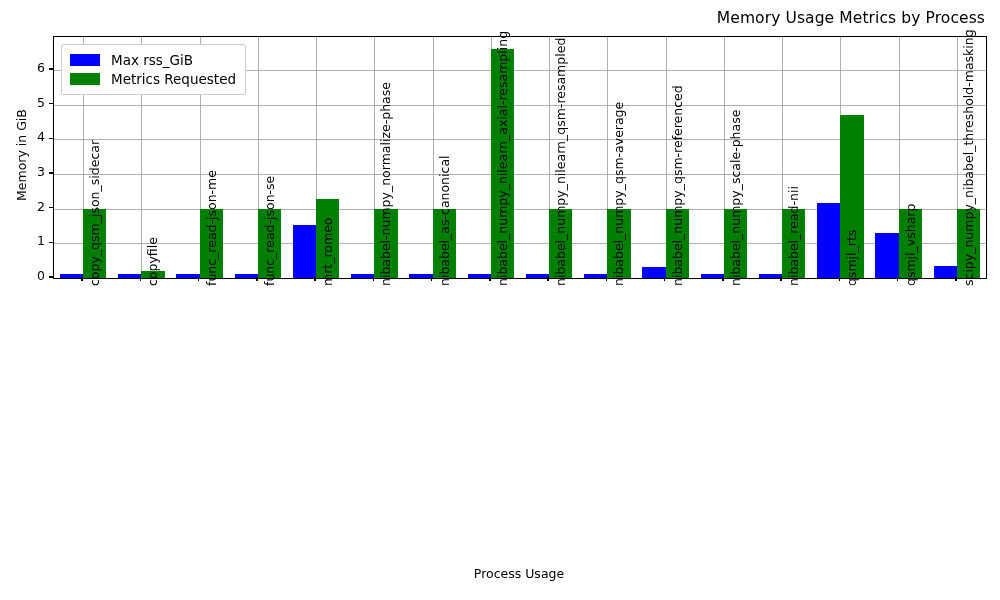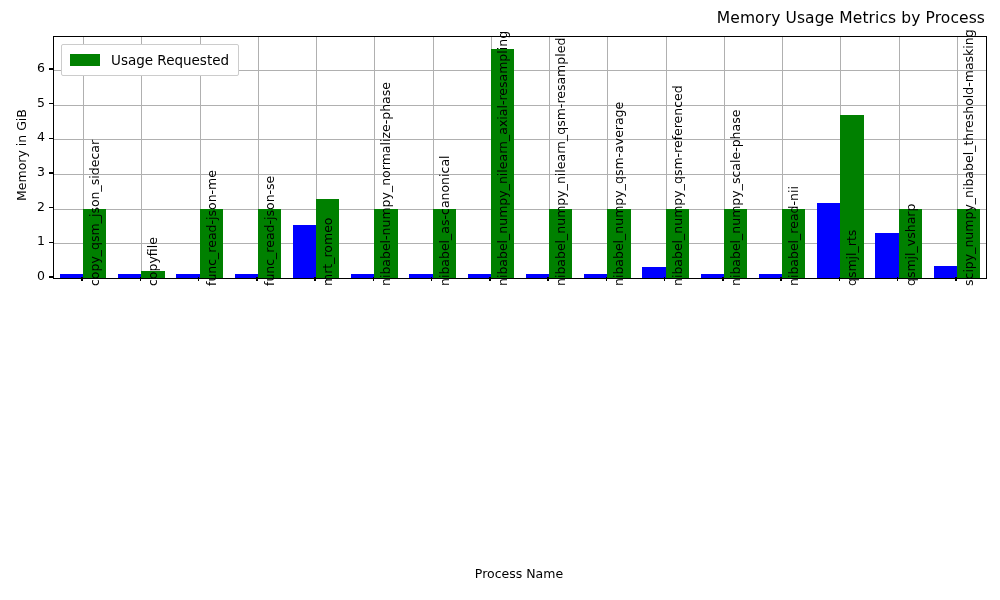--- a/index.html
+++ b/index.html
@@ -271,22 +271,26 @@
       <div class="xtick-label" style="left: 786.125px; top: 286px;">nibabel_read-nii</div>
       <div class="xtick-mark" style="left: 838.725px; top: 277px;"></div>
       <div class="xtick-label" style="left: 844.375px; top: 286px;">qsmjl_rts</div>
       <div class="xtick-mark" style="left: 896.975px; top: 277px;"></div>
       <div class="xtick-label" style="left: 902.625px; top: 286px;">qsmjl_vsharp</div>
       <div class="xtick-mark" style="left: 955.225px; top: 277px;"></div>
       <div class="xtick-label" style="left: 960.875px; top: 286px;">scipy_numpy_nibabel_threshold-masking</div>
     </div>
 
   <div id="ylabel" style="left: 14px; top: 200.5px;">Memory in GiB</div>
-  <div id="xlabel">Process Name</div>
+  <div id="xlabel">Process Usage</div>
 
   <div id="legend">
     <div class="legend-row">
+      <span class="legend-swatch" id="sw0" style="background: rgb(0, 0, 255);"></span>
+      <span class="legend-text">Max rss_GiB</span>
+    </div>
+    <div class="legend-row">
       <span class="legend-swatch" id="sw1" style="background: rgb(0, 128, 0);"></span>
-      <span class="legend-text">Usage Requested</span>
+      <span class="legend-text">Metrics Requested</span>
     </div>
   </div>
 
 </div>
 
 </body></html>

